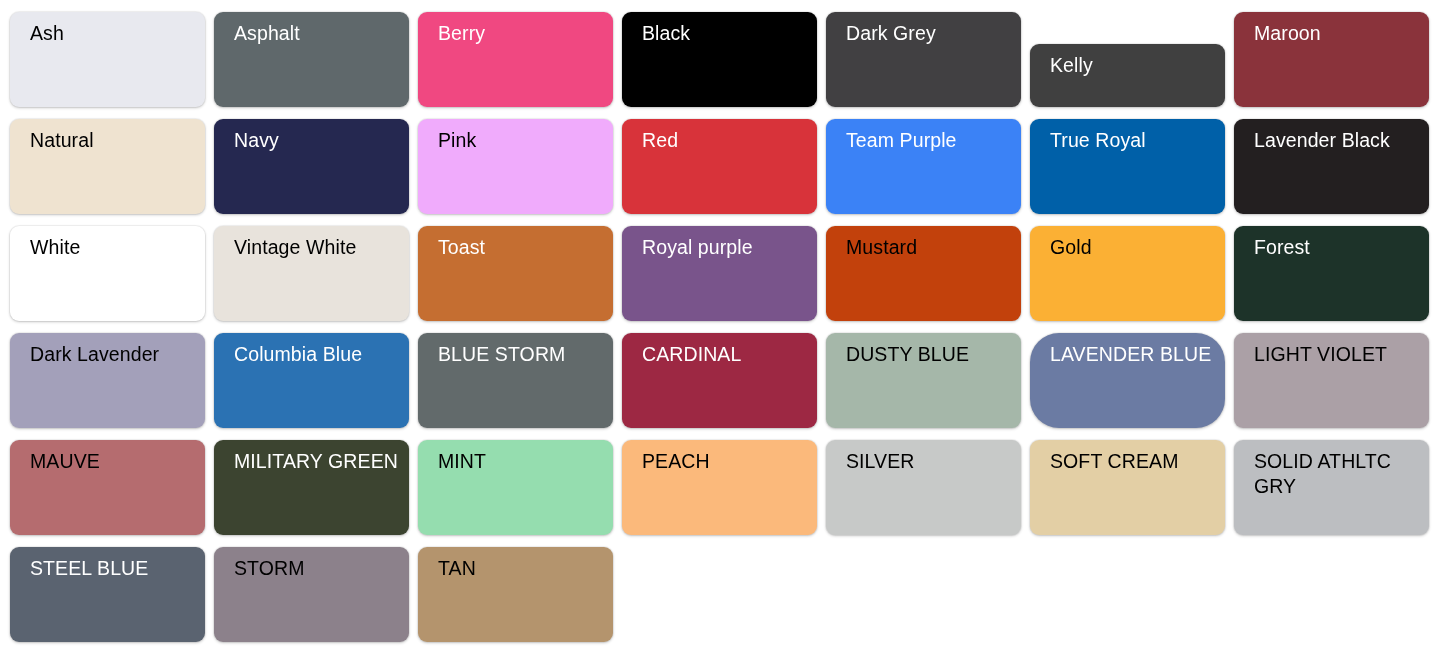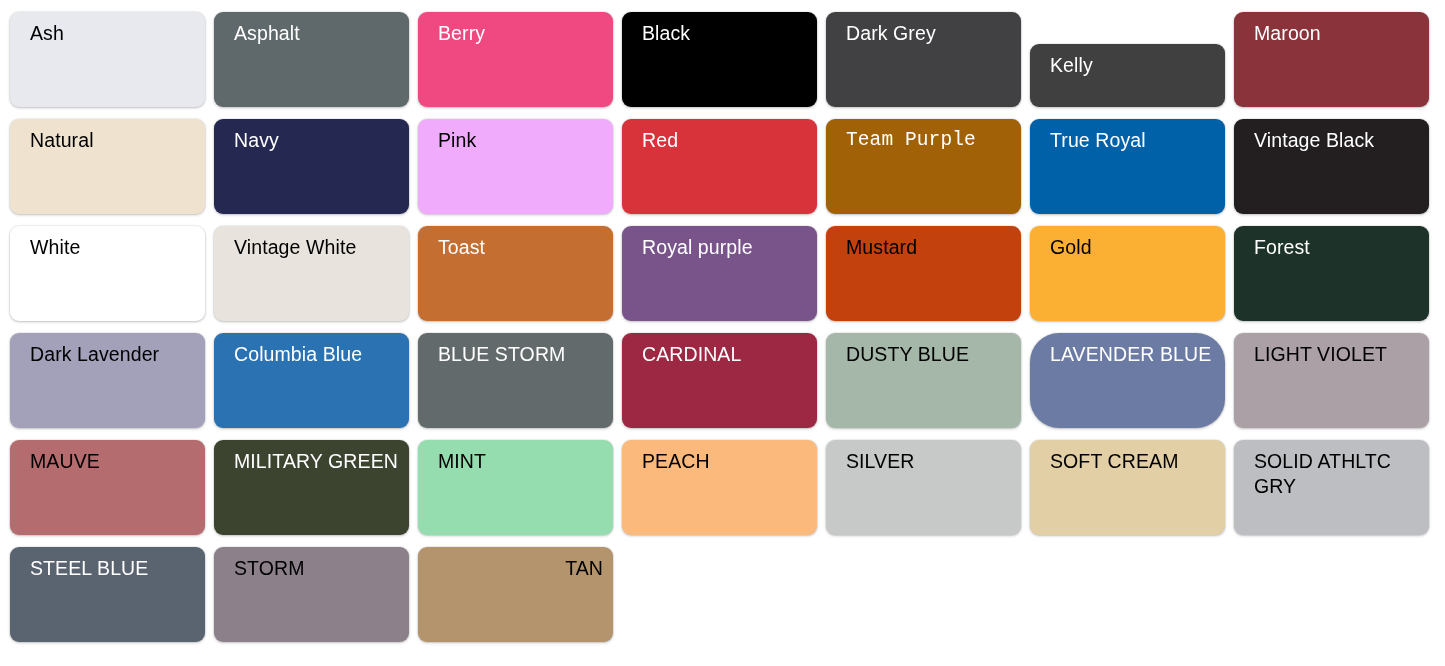--- a/index.html
+++ b/index.html
@@ -76,28 +76,28 @@
     </div>
     <div class="swatch dark" style="background: rgb(37, 40, 80);">
       <span class="swatch-label">Navy</span>
     </div>
     <div class="swatch light" style="background: #f0abfc;">
       <span class="swatch-label">Pink</span>
     </div>
     <div class="swatch dark" style="background: rgb(216, 51, 58);">
       <span class="swatch-label">Red</span>
     </div>
-    <div class="swatch dark" style="background: #a16207; font-family: Liberation Mono, monospace;">
+    <div class="swatch dark" style="background: #3b82f6;">
       <span class="swatch-label">Team Purple</span>
     </div>
     <div class="swatch dark" style="background: rgb(0, 96, 168);">
       <span class="swatch-label">True Royal</span>
     </div>
     <div class="swatch dark" style="background: rgb(35, 31, 32);">
-      <span class="swatch-label">Vintage Black</span>
+      <span class="swatch-label">Lavender Black</span>
     </div>
     <div class="swatch light" style="background: rgb(255, 255, 255);">
       <span class="swatch-label">White</span>
     </div>
     <div class="swatch light" style="background: rgb(232, 227, 220);">
       <span class="swatch-label">Vintage White</span>
     </div>
     <div class="swatch dark" style="background: rgb(197, 110, 49);">
       <span class="swatch-label">Toast</span>
     </div>
@@ -154,16 +154,16 @@
     </div>
     <div class="swatch light" style="background: rgb(188, 190, 193);">
       <span class="swatch-label">SOLID ATHLTC GRY</span>
     </div>
     <div class="swatch dark" style="background: rgb(90, 99, 112);">
       <span class="swatch-label">STEEL BLUE</span>
     </div>
     <div class="swatch light" style="background: rgb(140, 129, 139);">
       <span class="swatch-label">STORM</span>
     </div>
-    <div class="swatch light" style="background: rgb(180, 148, 109); text-align: right;">
+    <div class="swatch light" style="background: rgb(180, 148, 109);">
       <span class="swatch-label">TAN</span>
     </div>
   </div>
 
 </body></html>

